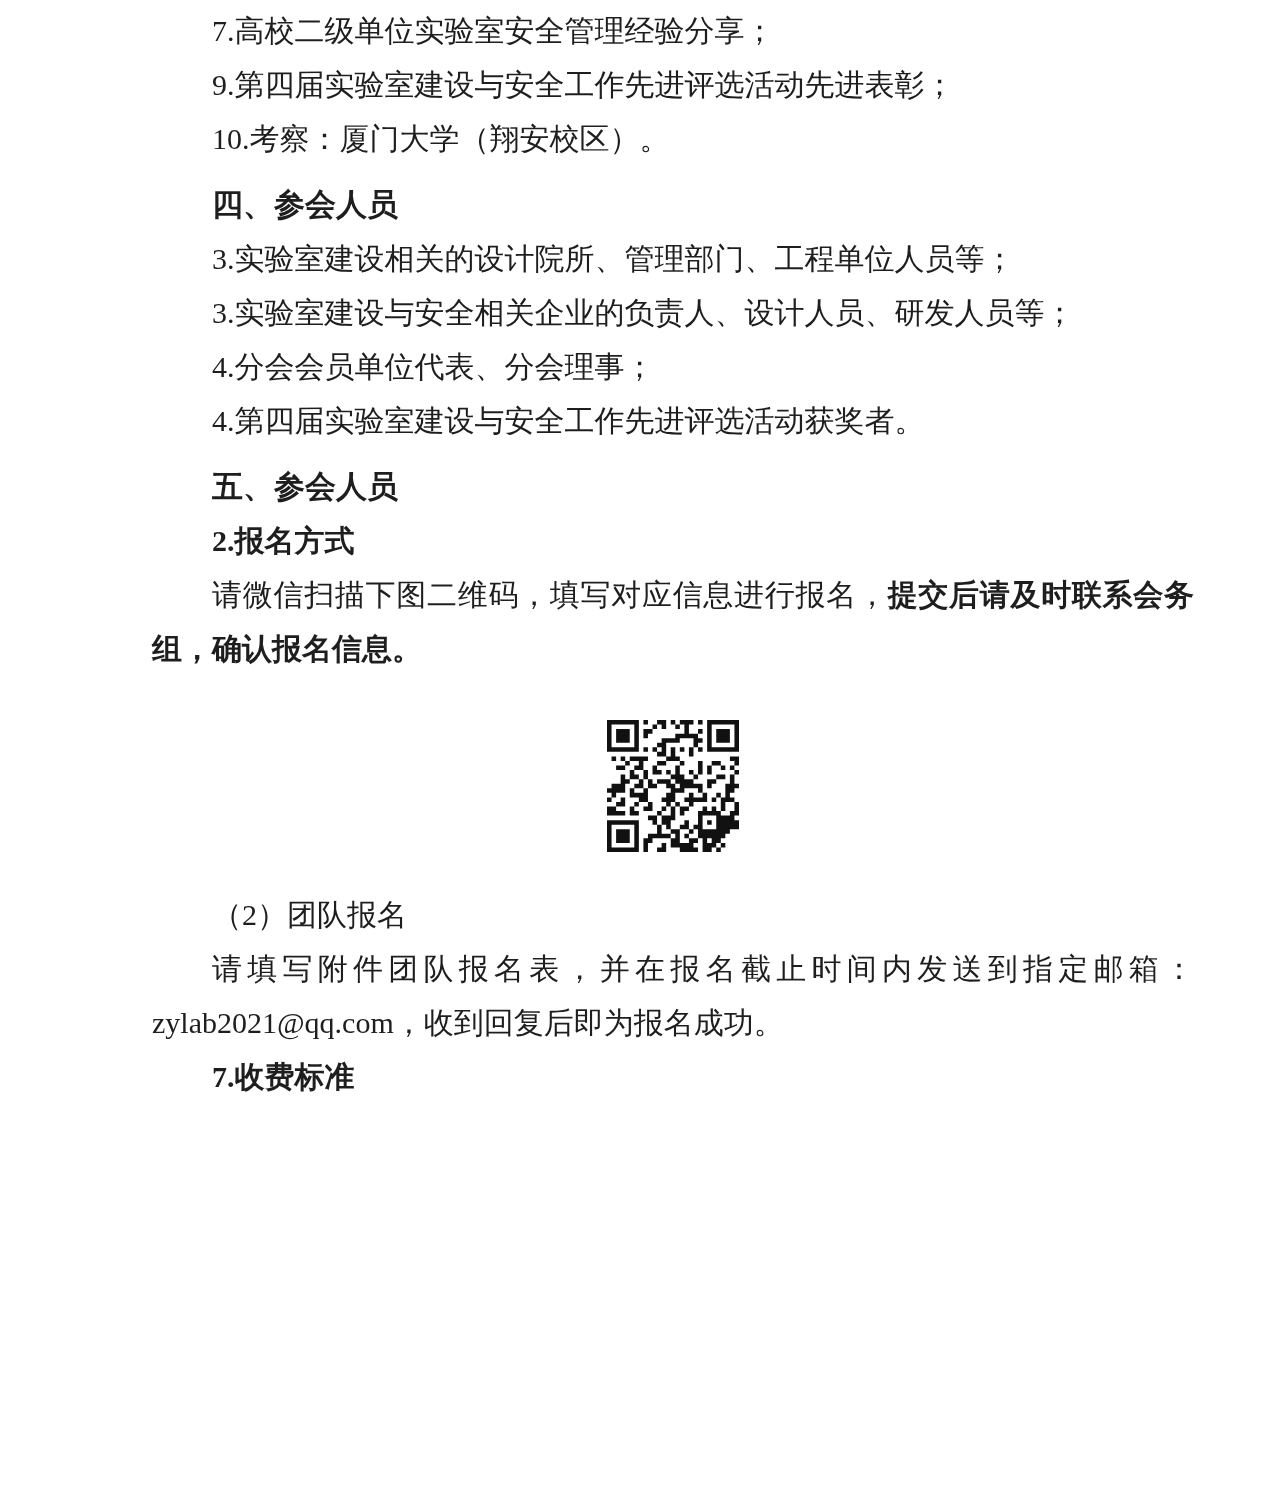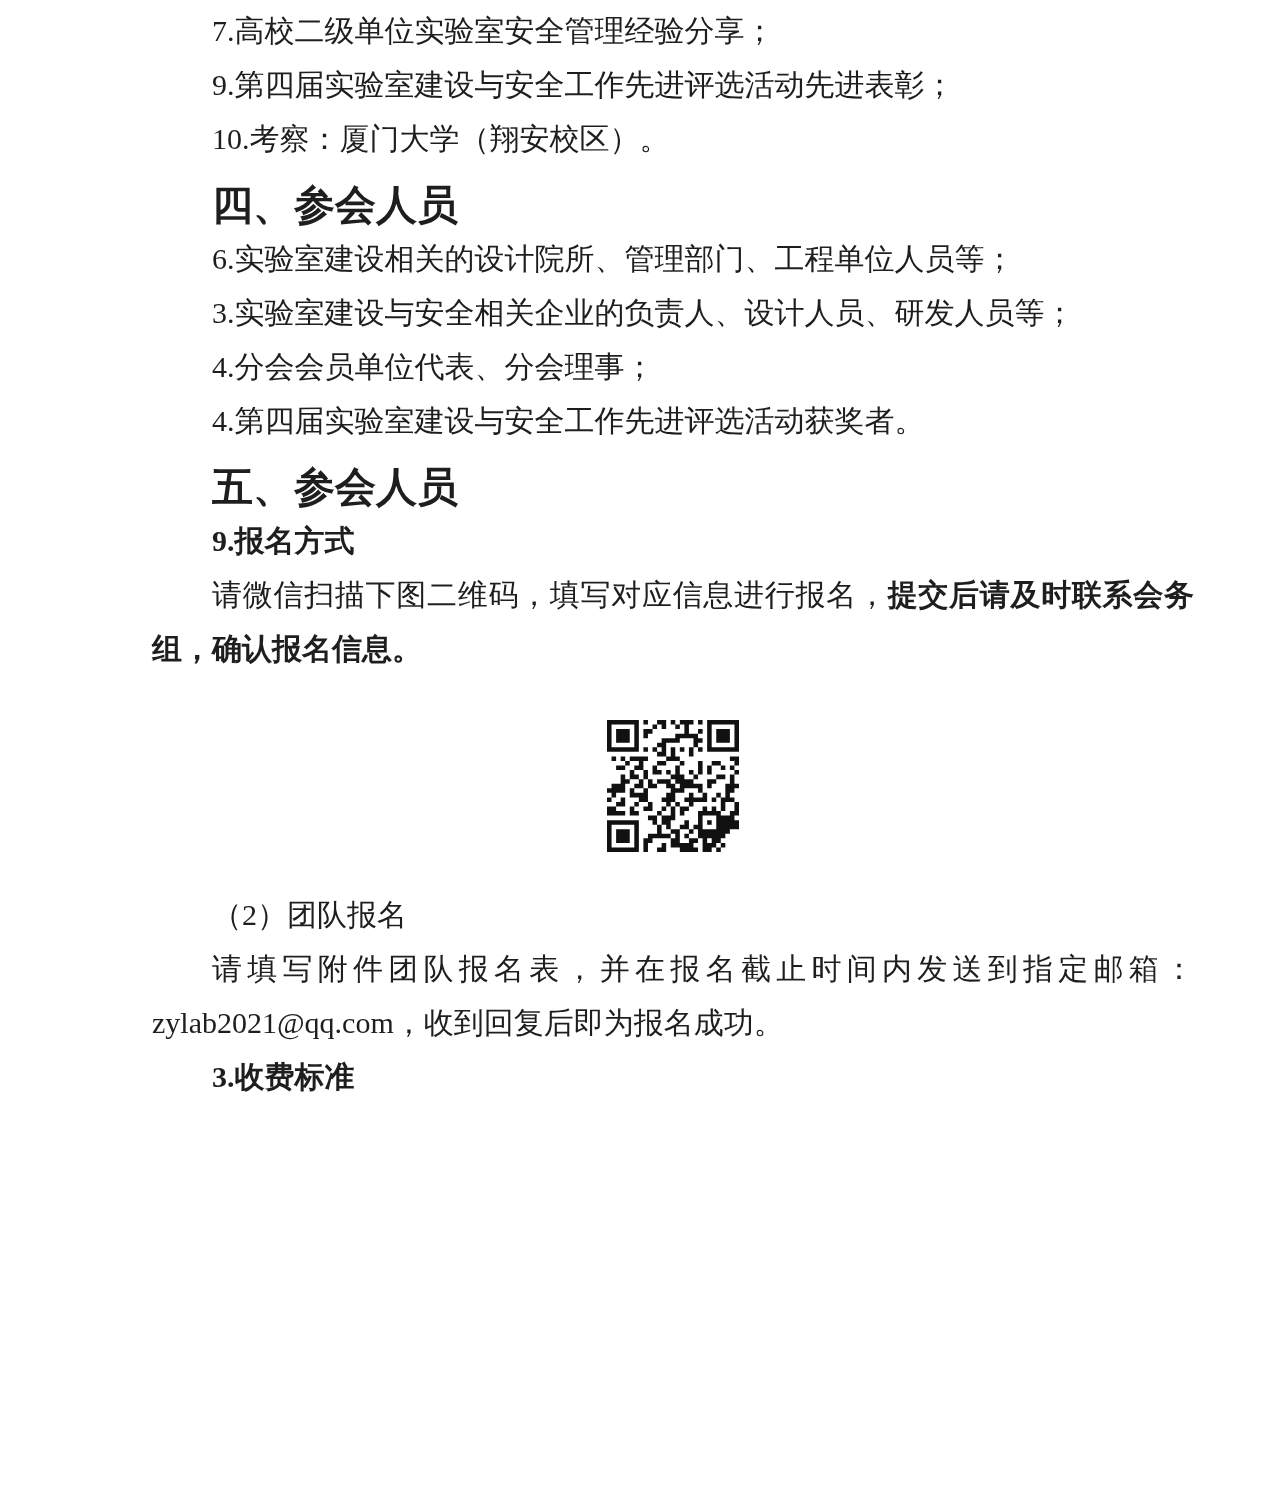--- a/index.html
+++ b/index.html
@@ -17,21 +17,21 @@
     overflow: hidden;
   }
   .line {
     margin: 0;
     text-indent: 60px;
     text-align: justify;
   }
   .h {
     margin: 12px 0 0 0;
     text-indent: 60px;
-    font-size: 41px;
+    font-size: 31px;
     font-weight: bold;
     line-height: 54px;
   }
   .b { font-weight: bold; }
   .qr-row {
     display: flex;
     justify-content: center;
     margin: 44px 0 36px 0;
   }
   .qr {
@@ -44,39 +44,39 @@
 <body>
 
 <div class="page">
 
   <p class="line">7.高校二级单位实验室安全管理经验分享；</p>
   <p class="line">9.第四届实验室建设与安全工作先进评选活动先进表彰；</p>
   <p class="line">10.考察：厦门大学（翔安校区）。</p>
 
   <p class="h">四、参会人员</p>
 
-  <p class="line">6.实验室建设相关的设计院所、管理部门、工程单位人员等；</p>
+  <p class="line">3.实验室建设相关的设计院所、管理部门、工程单位人员等；</p>
   <p class="line">3.实验室建设与安全相关企业的负责人、设计人员、研发人员等；</p>
   <p class="line">4.分会会员单位代表、分会理事；</p>
   <p class="line">4.第四届实验室建设与安全工作先进评选活动获奖者。</p>
 
   <p class="h">五、参会人员</p>
 
 
-  <p class="line b">9.报名方式</p>
+  <p class="line b">2.报名方式</p>
 
 
   <p class="line"><span>请微信扫描下图二维码，填写对应信息进行报名，</span><span class="b">提交后请及时联系会务组，确认报名信息。</span></p>
 
   <div class="qr-row">
     <svg class="qr" xmlns="http://www.w3.org/2000/svg" viewBox="0 0 29 29">
         <path d="M0 0h1v1h-1zM1 0h1v1h-1zM2 0h1v1h-1zM3 0h1v1h-1zM4 0h1v1h-1zM5 0h1v1h-1zM6 0h1v1h-1zM8 0h1v1h-1zM11 0h1v1h-1zM12 0h1v1h-1zM14 0h1v1h-1zM16 0h1v1h-1zM17 0h1v1h-1zM18 0h1v1h-1zM20 0h1v1h-1zM22 0h1v1h-1zM23 0h1v1h-1zM24 0h1v1h-1zM25 0h1v1h-1zM26 0h1v1h-1zM27 0h1v1h-1zM28 0h1v1h-1zM0 1h1v1h-1zM6 1h1v1h-1zM10 1h1v1h-1zM12 1h1v1h-1zM15 1h1v1h-1zM17 1h1v1h-1zM22 1h1v1h-1zM28 1h1v1h-1zM0 2h1v1h-1zM2 2h1v1h-1zM3 2h1v1h-1zM4 2h1v1h-1zM6 2h1v1h-1zM8 2h1v1h-1zM9 2h1v1h-1zM17 2h1v1h-1zM20 2h1v1h-1zM22 2h1v1h-1zM24 2h1v1h-1zM25 2h1v1h-1zM26 2h1v1h-1zM28 2h1v1h-1zM0 3h1v1h-1zM2 3h1v1h-1zM3 3h1v1h-1zM4 3h1v1h-1zM6 3h1v1h-1zM8 3h1v1h-1zM15 3h1v1h-1zM16 3h1v1h-1zM17 3h1v1h-1zM18 3h1v1h-1zM19 3h1v1h-1zM22 3h1v1h-1zM24 3h1v1h-1zM25 3h1v1h-1zM26 3h1v1h-1zM28 3h1v1h-1zM0 4h1v1h-1zM2 4h1v1h-1zM3 4h1v1h-1zM4 4h1v1h-1zM6 4h1v1h-1zM12 4h1v1h-1zM13 4h1v1h-1zM14 4h1v1h-1zM15 4h1v1h-1zM19 4h1v1h-1zM20 4h1v1h-1zM22 4h1v1h-1zM24 4h1v1h-1zM25 4h1v1h-1zM26 4h1v1h-1zM28 4h1v1h-1zM0 5h1v1h-1zM6 5h1v1h-1zM11 5h1v1h-1zM12 5h1v1h-1zM19 5h1v1h-1zM22 5h1v1h-1zM28 5h1v1h-1zM0 6h1v1h-1zM1 6h1v1h-1zM2 6h1v1h-1zM3 6h1v1h-1zM4 6h1v1h-1zM5 6h1v1h-1zM6 6h1v1h-1zM8 6h1v1h-1zM10 6h1v1h-1zM12 6h1v1h-1zM14 6h1v1h-1zM16 6h1v1h-1zM18 6h1v1h-1zM20 6h1v1h-1zM22 6h1v1h-1zM23 6h1v1h-1zM24 6h1v1h-1zM25 6h1v1h-1zM26 6h1v1h-1zM27 6h1v1h-1zM28 6h1v1h-1zM11 7h1v1h-1zM12 7h1v1h-1zM14 7h1v1h-1zM18 7h1v1h-1zM1 8h1v1h-1zM3 8h1v1h-1zM5 8h1v1h-1zM6 8h1v1h-1zM7 8h1v1h-1zM8 8h1v1h-1zM13 8h1v1h-1zM14 8h1v1h-1zM15 8h1v1h-1zM27 8h1v1h-1zM28 8h1v1h-1zM4 9h1v1h-1zM7 9h1v1h-1zM11 9h1v1h-1zM12 9h1v1h-1zM16 9h1v1h-1zM20 9h1v1h-1zM23 9h1v1h-1zM24 9h1v1h-1zM28 9h1v1h-1zM2 10h1v1h-1zM3 10h1v1h-1zM6 10h1v1h-1zM7 10h1v1h-1zM10 10h1v1h-1zM15 10h1v1h-1zM20 10h1v1h-1zM22 10h1v1h-1zM25 10h1v1h-1zM27 10h1v1h-1zM5 11h1v1h-1zM8 11h1v1h-1zM10 11h1v1h-1zM11 11h1v1h-1zM13 11h1v1h-1zM15 11h1v1h-1zM18 11h1v1h-1zM20 11h1v1h-1zM22 11h1v1h-1zM28 11h1v1h-1zM3 12h1v1h-1zM5 12h1v1h-1zM6 12h1v1h-1zM8 12h1v1h-1zM14 12h1v1h-1zM15 12h1v1h-1zM16 12h1v1h-1zM19 12h1v1h-1zM24 12h1v1h-1zM25 12h1v1h-1zM27 12h1v1h-1zM3 13h1v1h-1zM4 13h1v1h-1zM7 13h1v1h-1zM9 13h1v1h-1zM11 13h1v1h-1zM12 13h1v1h-1zM13 13h1v1h-1zM15 13h1v1h-1zM16 13h1v1h-1zM17 13h1v1h-1zM18 13h1v1h-1zM22 13h1v1h-1zM23 13h1v1h-1zM27 13h1v1h-1zM1 14h1v1h-1zM2 14h1v1h-1zM3 14h1v1h-1zM6 14h1v1h-1zM7 14h1v1h-1zM9 14h1v1h-1zM10 14h1v1h-1zM13 14h1v1h-1zM14 14h1v1h-1zM16 14h1v1h-1zM17 14h1v1h-1zM18 14h1v1h-1zM19 14h1v1h-1zM20 14h1v1h-1zM22 14h1v1h-1zM26 14h1v1h-1zM27 14h1v1h-1zM28 14h1v1h-1zM0 15h1v1h-1zM1 15h1v1h-1zM2 15h1v1h-1zM3 15h1v1h-1zM5 15h1v1h-1zM8 15h1v1h-1zM14 15h1v1h-1zM15 15h1v1h-1zM16 15h1v1h-1zM20 15h1v1h-1zM26 15h1v1h-1zM27 15h1v1h-1zM1 16h1v1h-1zM5 16h1v1h-1zM6 16h1v1h-1zM7 16h1v1h-1zM8 16h1v1h-1zM13 16h1v1h-1zM14 16h1v1h-1zM18 16h1v1h-1zM21 16h1v1h-1zM24 16h1v1h-1zM26 16h1v1h-1zM0 17h1v1h-1zM3 17h1v1h-1zM7 17h1v1h-1zM8 17h1v1h-1zM12 17h1v1h-1zM13 17h1v1h-1zM14 17h1v1h-1zM17 17h1v1h-1zM18 17h1v1h-1zM19 17h1v1h-1zM20 17h1v1h-1zM21 17h1v1h-1zM23 17h1v1h-1zM25 17h1v1h-1zM26 17h1v1h-1zM27 17h1v1h-1zM2 18h1v1h-1zM3 18h1v1h-1zM6 18h1v1h-1zM9 18h1v1h-1zM13 18h1v1h-1zM15 18h1v1h-1zM18 18h1v1h-1zM25 18h1v1h-1zM28 18h1v1h-1zM0 19h1v1h-1zM1 19h1v1h-1zM5 19h1v1h-1zM8 19h1v1h-1zM9 19h1v1h-1zM12 19h1v1h-1zM14 19h1v1h-1zM16 19h1v1h-1zM17 19h1v1h-1zM21 19h1v1h-1zM23 19h1v1h-1zM25 19h1v1h-1zM28 19h1v1h-1zM0 20h1v1h-1zM1 20h1v1h-1zM2 20h1v1h-1zM3 20h1v1h-1zM5 20h1v1h-1zM6 20h1v1h-1zM11 20h1v1h-1zM14 20h1v1h-1zM16 20h1v1h-1zM20 20h1v1h-1zM21 20h1v1h-1zM22 20h1v1h-1zM23 20h1v1h-1zM24 20h1v1h-1zM27 20h1v1h-1zM28 20h1v1h-1zM9 21h1v1h-1zM10 21h1v1h-1zM12 21h1v1h-1zM13 21h1v1h-1zM14 21h1v1h-1zM20 21h1v1h-1zM24 21h1v1h-1zM25 21h1v1h-1zM26 21h1v1h-1zM27 21h1v1h-1zM0 22h1v1h-1zM1 22h1v1h-1zM2 22h1v1h-1zM3 22h1v1h-1zM4 22h1v1h-1zM5 22h1v1h-1zM6 22h1v1h-1zM10 22h1v1h-1zM12 22h1v1h-1zM13 22h1v1h-1zM17 22h1v1h-1zM20 22h1v1h-1zM22 22h1v1h-1zM24 22h1v1h-1zM25 22h1v1h-1zM26 22h1v1h-1zM27 22h1v1h-1zM28 22h1v1h-1zM0 23h1v1h-1zM6 23h1v1h-1zM11 23h1v1h-1zM13 23h1v1h-1zM16 23h1v1h-1zM17 23h1v1h-1zM19 23h1v1h-1zM20 23h1v1h-1zM24 23h1v1h-1zM25 23h1v1h-1zM26 23h1v1h-1zM27 23h1v1h-1zM28 23h1v1h-1zM0 24h1v1h-1zM2 24h1v1h-1zM3 24h1v1h-1zM4 24h1v1h-1zM6 24h1v1h-1zM11 24h1v1h-1zM14 24h1v1h-1zM15 24h1v1h-1zM18 24h1v1h-1zM20 24h1v1h-1zM21 24h1v1h-1zM22 24h1v1h-1zM23 24h1v1h-1zM24 24h1v1h-1zM25 24h1v1h-1zM26 24h1v1h-1zM0 25h1v1h-1zM2 25h1v1h-1zM3 25h1v1h-1zM4 25h1v1h-1zM6 25h1v1h-1zM9 25h1v1h-1zM10 25h1v1h-1zM11 25h1v1h-1zM12 25h1v1h-1zM13 25h1v1h-1zM15 25h1v1h-1zM17 25h1v1h-1zM20 25h1v1h-1zM21 25h1v1h-1zM22 25h1v1h-1zM23 25h1v1h-1zM24 25h1v1h-1zM25 25h1v1h-1zM0 26h1v1h-1zM2 26h1v1h-1zM3 26h1v1h-1zM4 26h1v1h-1zM6 26h1v1h-1zM8 26h1v1h-1zM9 26h1v1h-1zM14 26h1v1h-1zM15 26h1v1h-1zM18 26h1v1h-1zM19 26h1v1h-1zM21 26h1v1h-1zM23 26h1v1h-1zM24 26h1v1h-1zM0 27h1v1h-1zM6 27h1v1h-1zM8 27h1v1h-1zM12 27h1v1h-1zM14 27h1v1h-1zM15 27h1v1h-1zM16 27h1v1h-1zM17 27h1v1h-1zM18 27h1v1h-1zM21 27h1v1h-1zM22 27h1v1h-1zM23 27h1v1h-1zM25 27h1v1h-1zM0 28h1v1h-1zM1 28h1v1h-1zM2 28h1v1h-1zM3 28h1v1h-1zM4 28h1v1h-1zM5 28h1v1h-1zM6 28h1v1h-1zM8 28h1v1h-1zM11 28h1v1h-1zM12 28h1v1h-1zM16 28h1v1h-1zM17 28h1v1h-1zM18 28h1v1h-1zM19 28h1v1h-1zM21 28h1v1h-1zM22 28h1v1h-1zM24 28h1v1h-1z" fill="#111111"></path>
       </svg>
   </div>
 
   <p class="line">（2）团队报名</p>
 
   <p class="line">请填写附件团队报名表，并在报名截止时间内发送到指定邮箱：zylab2021@qq.com，收到回复后即为报名成功。</p>
 
-  <p class="line b">3.收费标准</p>
+  <p class="line b">7.收费标准</p>
 
 
 </div>
 
 </body></html>

